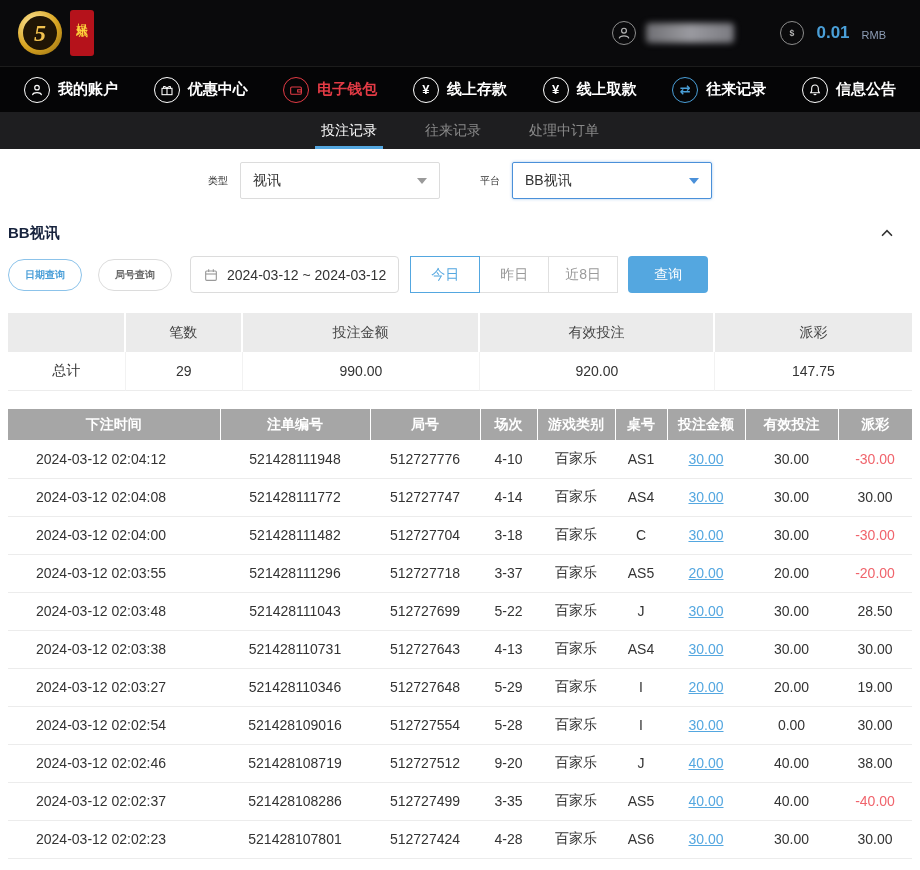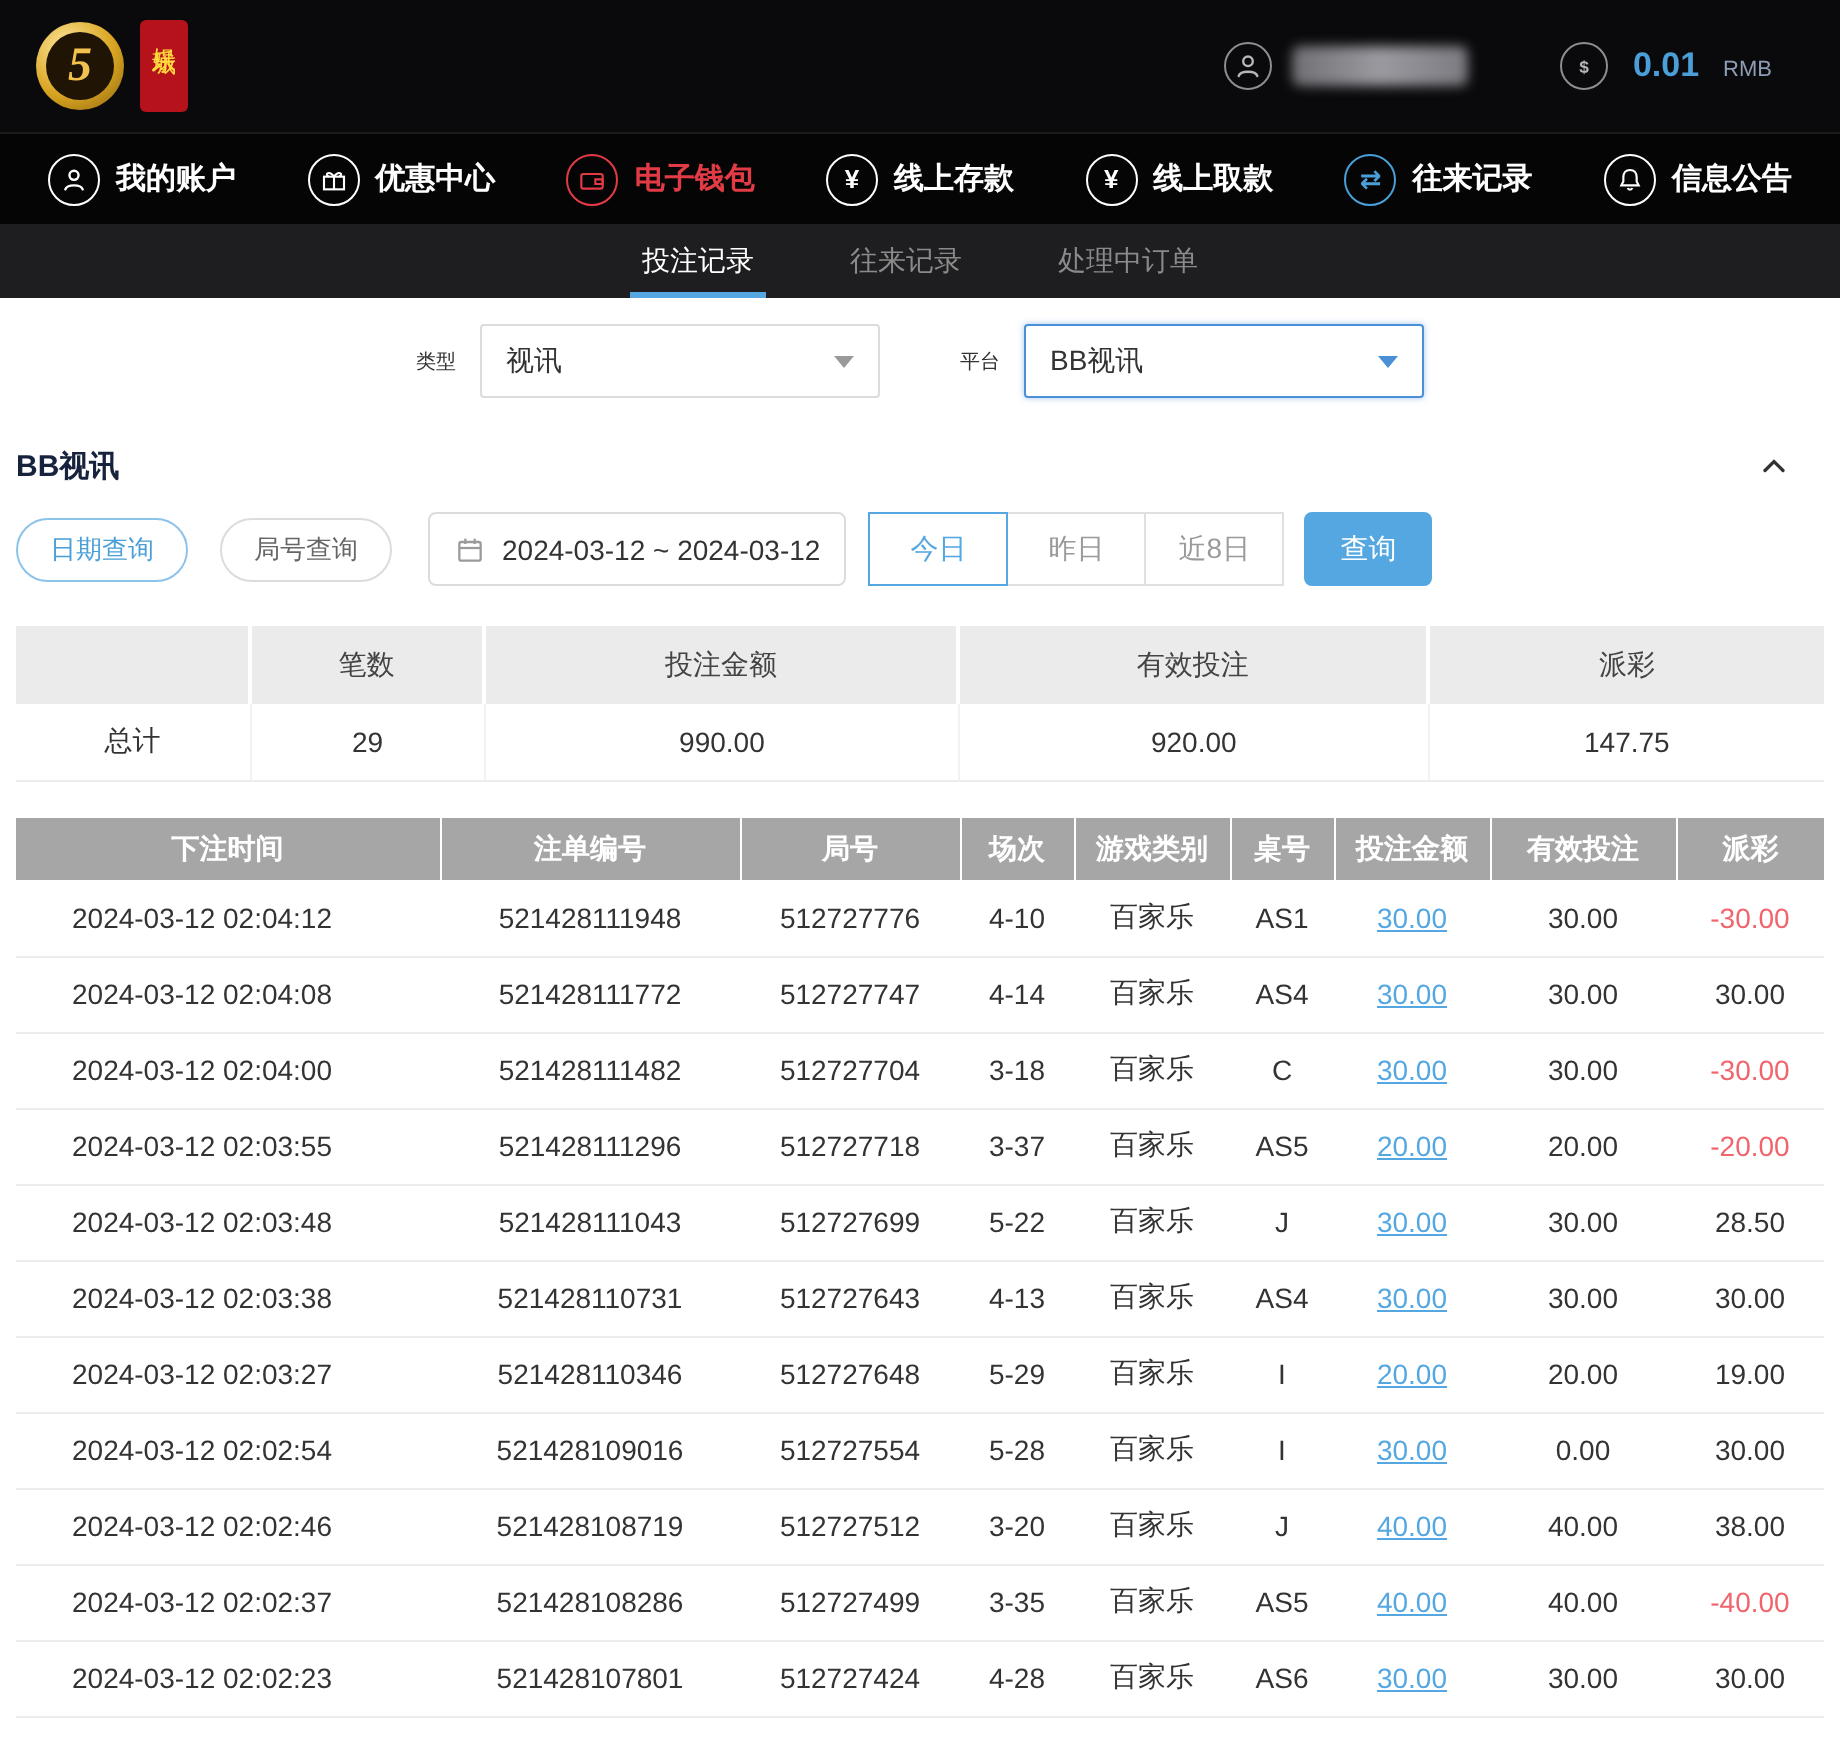--- a/index.html
+++ b/index.html
@@ -67,33 +67,33 @@
   .section-head { height: 42px; display: flex; align-items: center;
     justify-content: space-between; padding: 0 24px 0 8px; }
   .section-title { font-size: 15px; font-weight: bold; color: #17233d; }
   .collapse-btn { cursor: pointer; color: #333; display: flex; }
   .collapse-btn svg { width: 18px; height: 18px; }
 
   
   .query-row { display: flex; align-items: center; padding: 2px 8px 0;
     margin-bottom: 20px; gap: 0; }
   .pill-btn { height: 32px; padding: 0 16px; border-radius: 16px; border: 1px solid;
-    font-size: 13px; background: #fff; cursor: pointer; }
+    font-size: 10px; background: #fff; cursor: pointer; font-weight: bold; }
   .pill-btn.blue { border-color: #8cc3ea; color: #4a9fd8; }
   .pill-btn.gray { border-color: #dcdcdc; color: #666; margin-left: 16px; }
   .date-box { height: 37px; margin-left: 18px; border: 1px solid #dcdcdc; border-radius: 4px;
     display: flex; align-items: center; gap: 8px; padding: 0 12px; font-size: 14px;
     color: #333; cursor: pointer; }
   .date-box svg { width: 16px; height: 16px; color: #9a9a9a; }
   .seg-group { display: flex; margin-left: 12px; }
   .seg-btn { height: 37px; width: 70px; background: #fff; border: 1px solid #e0e0e0;
     color: #9a9a9a; font-size: 14px; cursor: pointer; margin-left: -1px; }
   .seg-btn.active { border-color: var(--accent, #54a7e0); color: var(--accent, #54a7e0);
     position: relative; z-index: 1; }
-  .search-btn { height: 37px; width: 64px; margin-left: 10px; border: none; border-radius: 4px;
+  .search-btn { height: 37px; width: 80px; margin-left: 10px; border: none; border-radius: 4px;
     background: var(--accent, #54a7e0); color: #fff; font-size: 14px; cursor: pointer; }
 
   
   .summary { margin: 0 8px 18px; }
   .sum-row { display: flex; height: 39px; }
   .sum-cell { display: flex; align-items: center; justify-content: center;
     font-size: 14px; }
   .sum-head .sum-cell { background: #ebebeb; color: #444; border-right: 2px solid #fff; }
   .sum-head .sum-cell:last-child { border-right: none; }
   .sum-body .sum-cell { color: #333; border-bottom: 1px solid #ececec;
@@ -370,21 +370,21 @@
         <td>百家乐</td>
         <td>I</td>
         <td class="amt-link">30.00</td>
         <td>0.00</td>
         <td>30.00</td>
       </tr>
       <tr>
         <td>2024-03-12 02:02:46</td>
         <td>521428108719</td>
         <td>512727512</td>
-        <td>3-20</td>
+        <td>9-20</td>
         <td>百家乐</td>
         <td>J</td>
         <td class="amt-link">40.00</td>
         <td>40.00</td>
         <td>38.00</td>
       </tr>
       <tr>
         <td>2024-03-12 02:02:37</td>
         <td>521428108286</td>
         <td>512727499</td>

